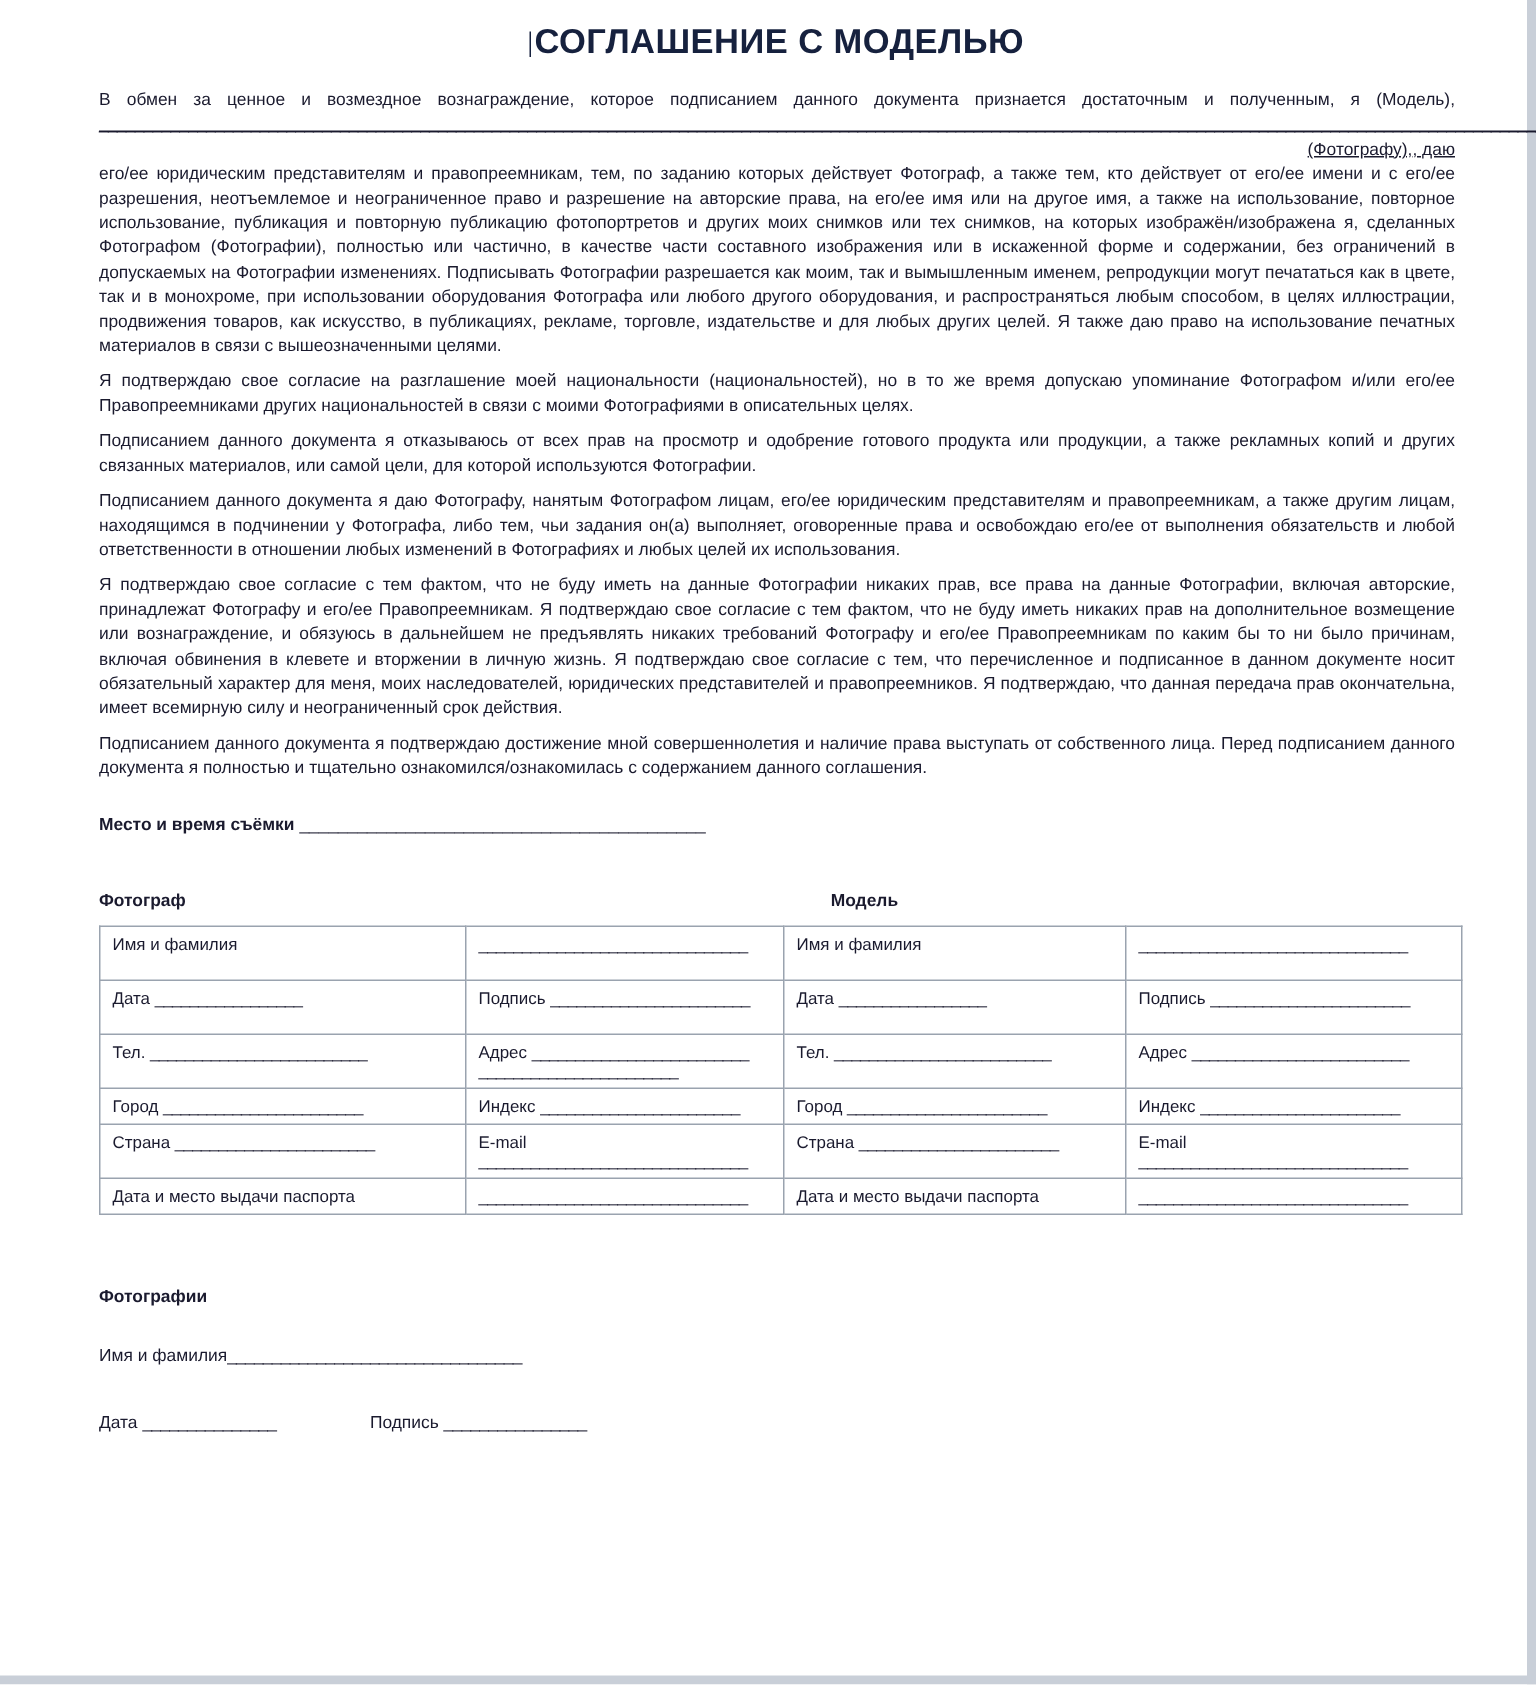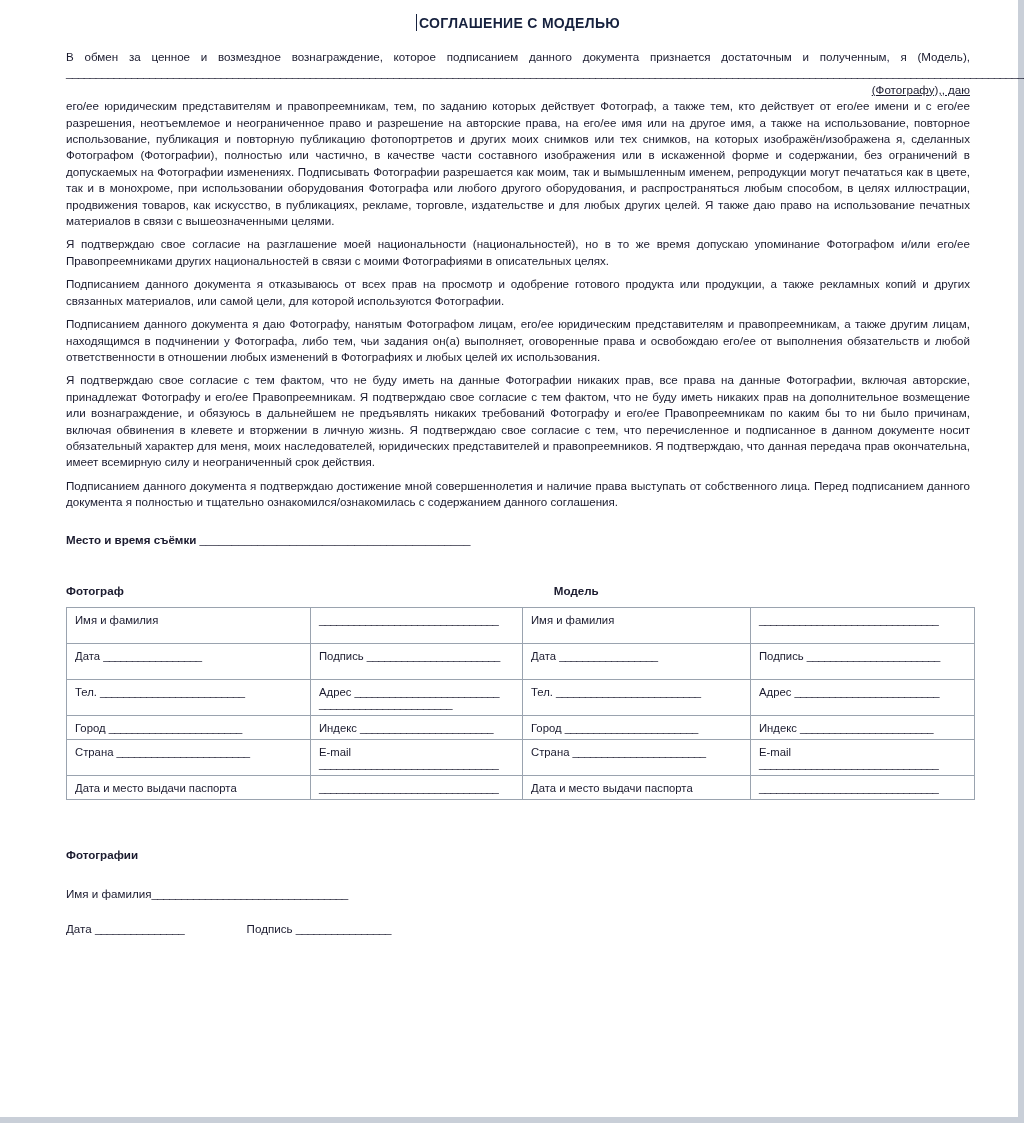--- a/index.html
+++ b/index.html
@@ -19,21 +19,21 @@
     width: 1024px;
     height: 1123px;
     background: #ffffff;
     border-right: 6px solid #c9cfd8;
     border-bottom: 6px solid #c9cfd8;
   }
   .inner {
     padding: 8px 48px 0 66px;
   }
   h1.doc-title {
-    font-size: 14px;
+    font-size: 23px;
     font-weight: bold;
     text-align: center;
     letter-spacing: 0.3px;
     margin: 6px 0 18px 0;
     color: #16213e;
     position: relative;
   }
   h1.doc-title .caret {
     display: inline-block;
     width: 1px;
@@ -42,21 +42,21 @@
     vertical-align: -3px;
     margin-right: 2px;
   }
   p.body {
     font-size: 11.6px;
     line-height: 16.4px;
     text-align: justify;
     margin: 0 0 7px 0;
     color: #1a1a2e;
   }
-  .fill { letter-spacing: -0.5px; }
+  .fill { letter-spacing: -0.5px; text-decoration: underline; }
   .right-note { float: right; text-decoration: underline; }
   .clear { clear: both; }
 
   .place-line {
     font-size: 11.6px;
     font-weight: bold;
     margin: 22px 0 0 0;
   }
   .place-line .dots { font-weight: normal; margin-top: 44px; }
 
@@ -87,21 +87,21 @@
 
   .witness-title {
     font-size: 11.6px;
     font-weight: bold;
     margin: 48px 0 0 0;
   }
   .witness-row {
     font-size: 11.6px;
     margin-top: 26px;
   }
-  .witness-row.second { margin-top: 22px; }
+  .witness-row.second { margin-top: 32px; }
   .gap { display: inline-block; width: 56px; }
 </style>
 </head>
 <body>
 
 <div class="page">
   <div class="inner">
 
     <h1 class="doc-title">
       <span class="caret"></span><span>СОГЛАШЕНИЕ С МОДЕЛЬЮ</span>

